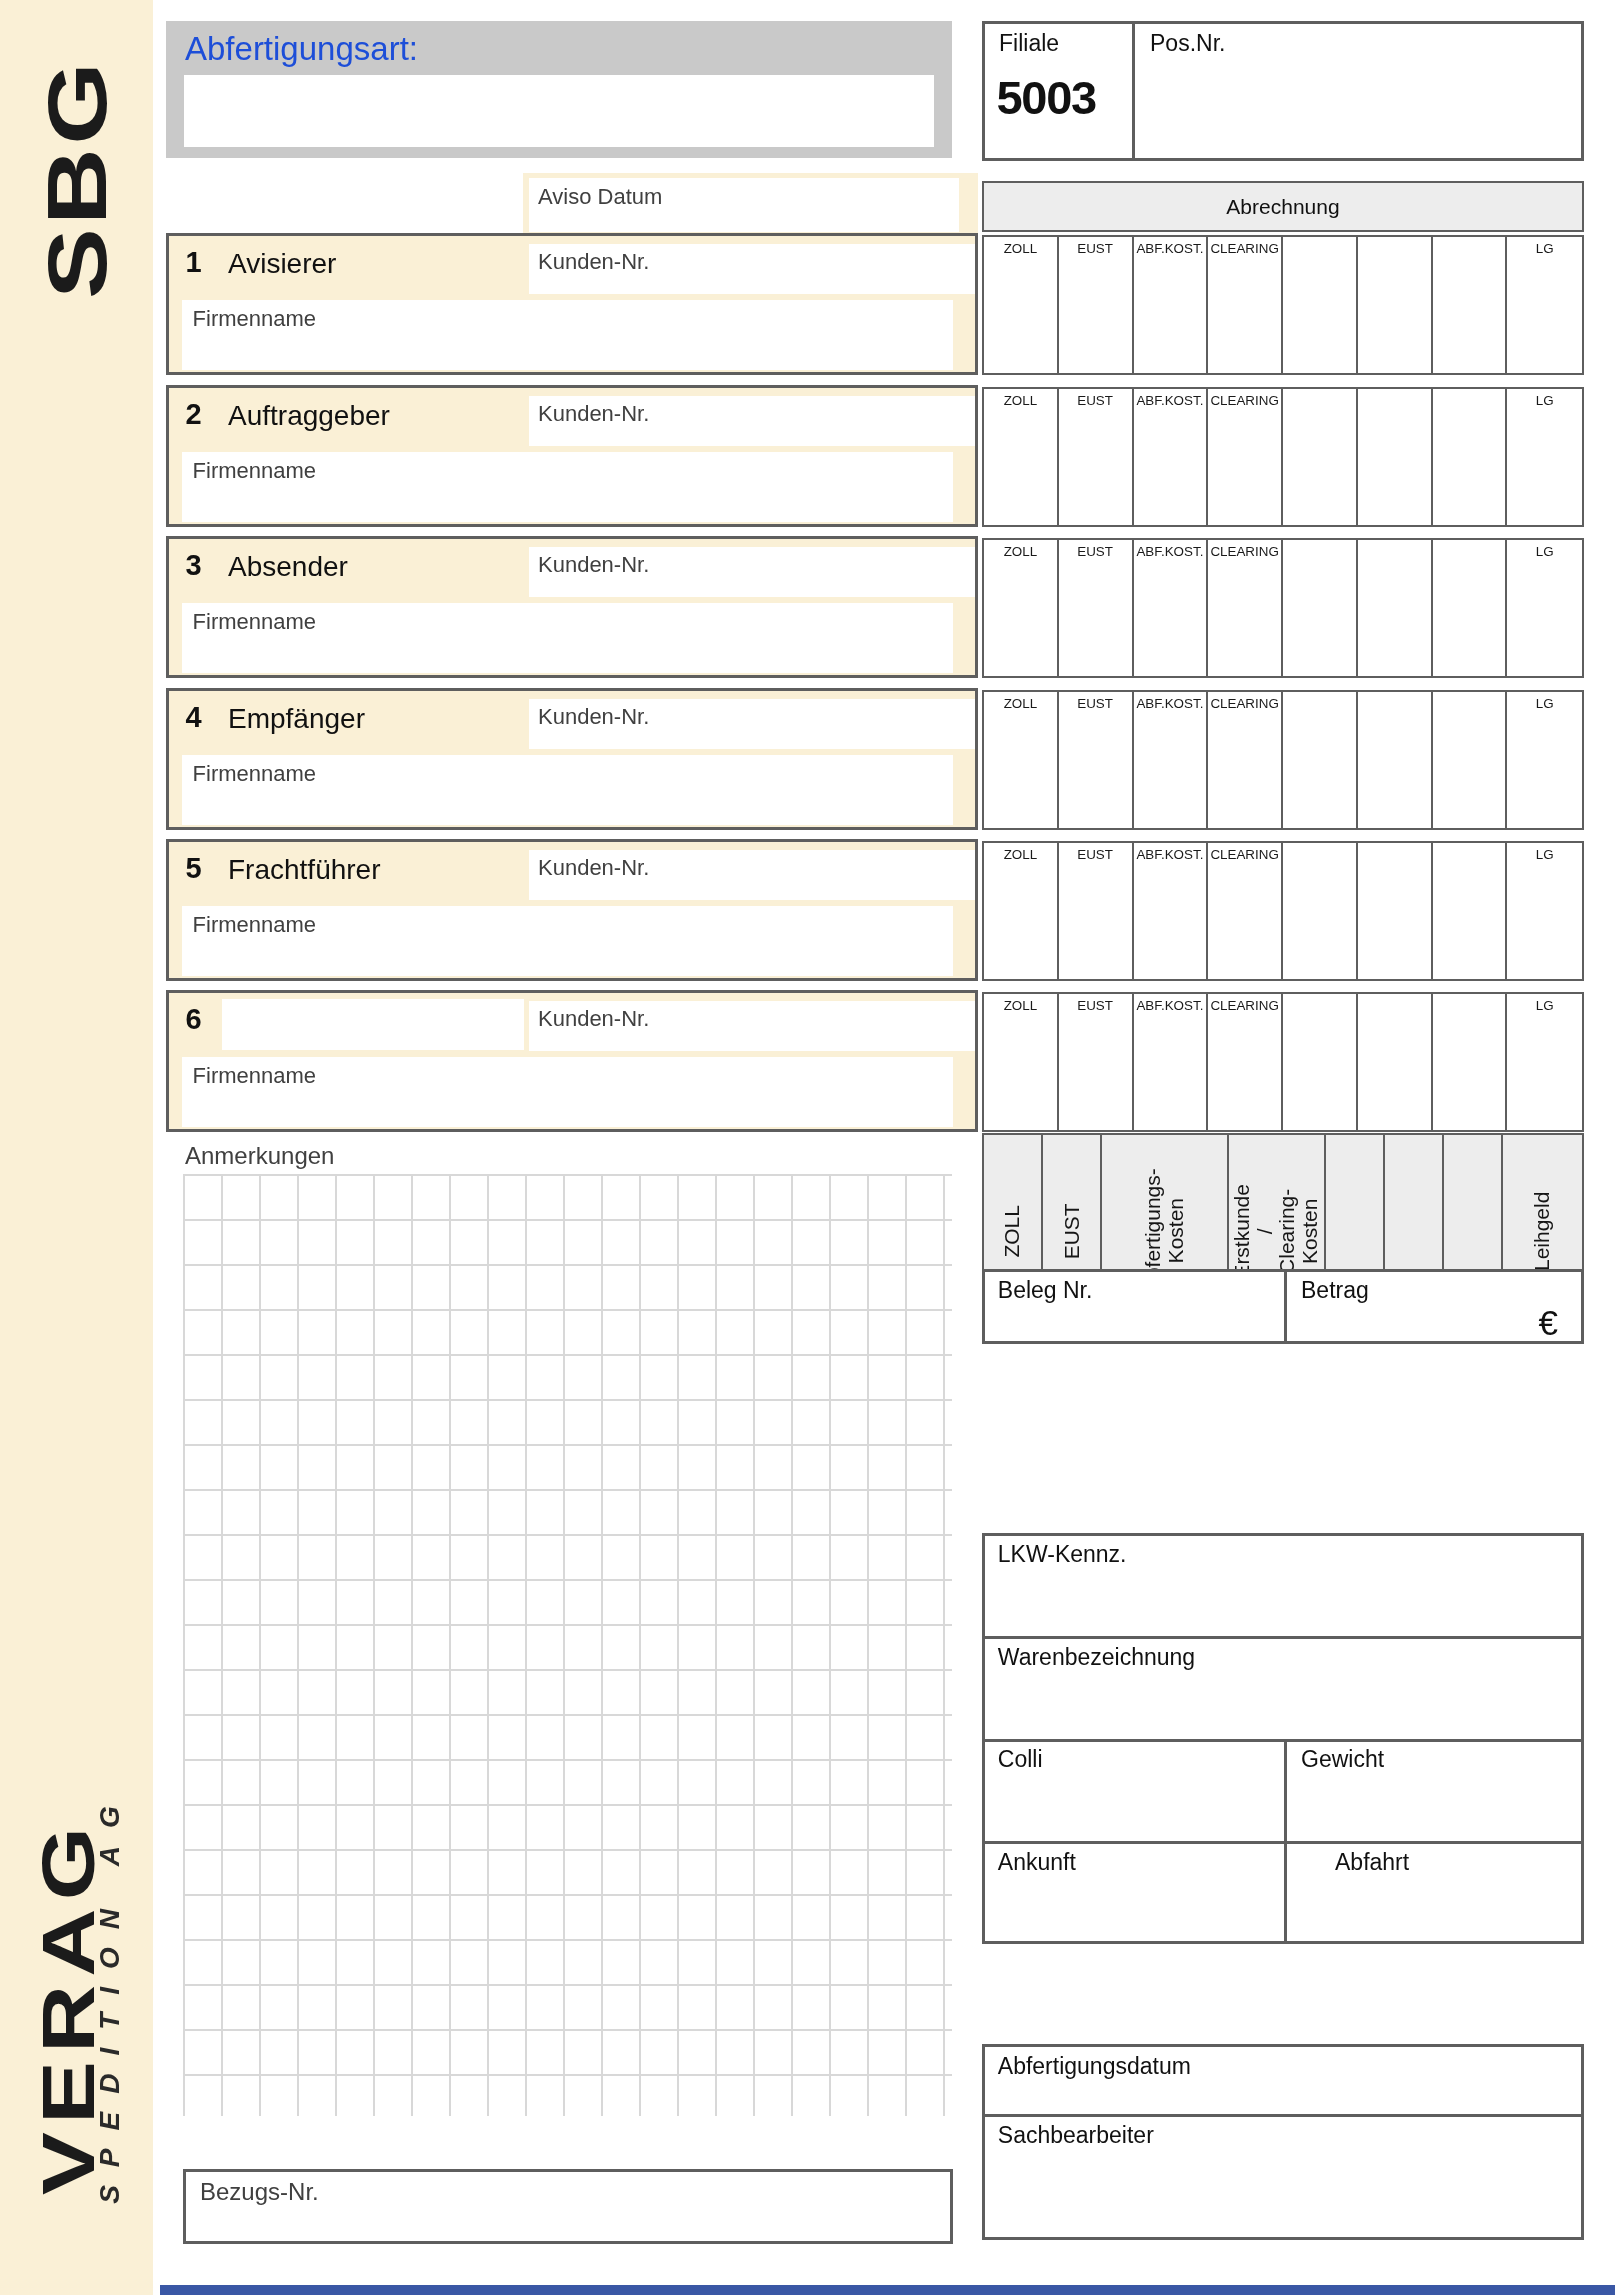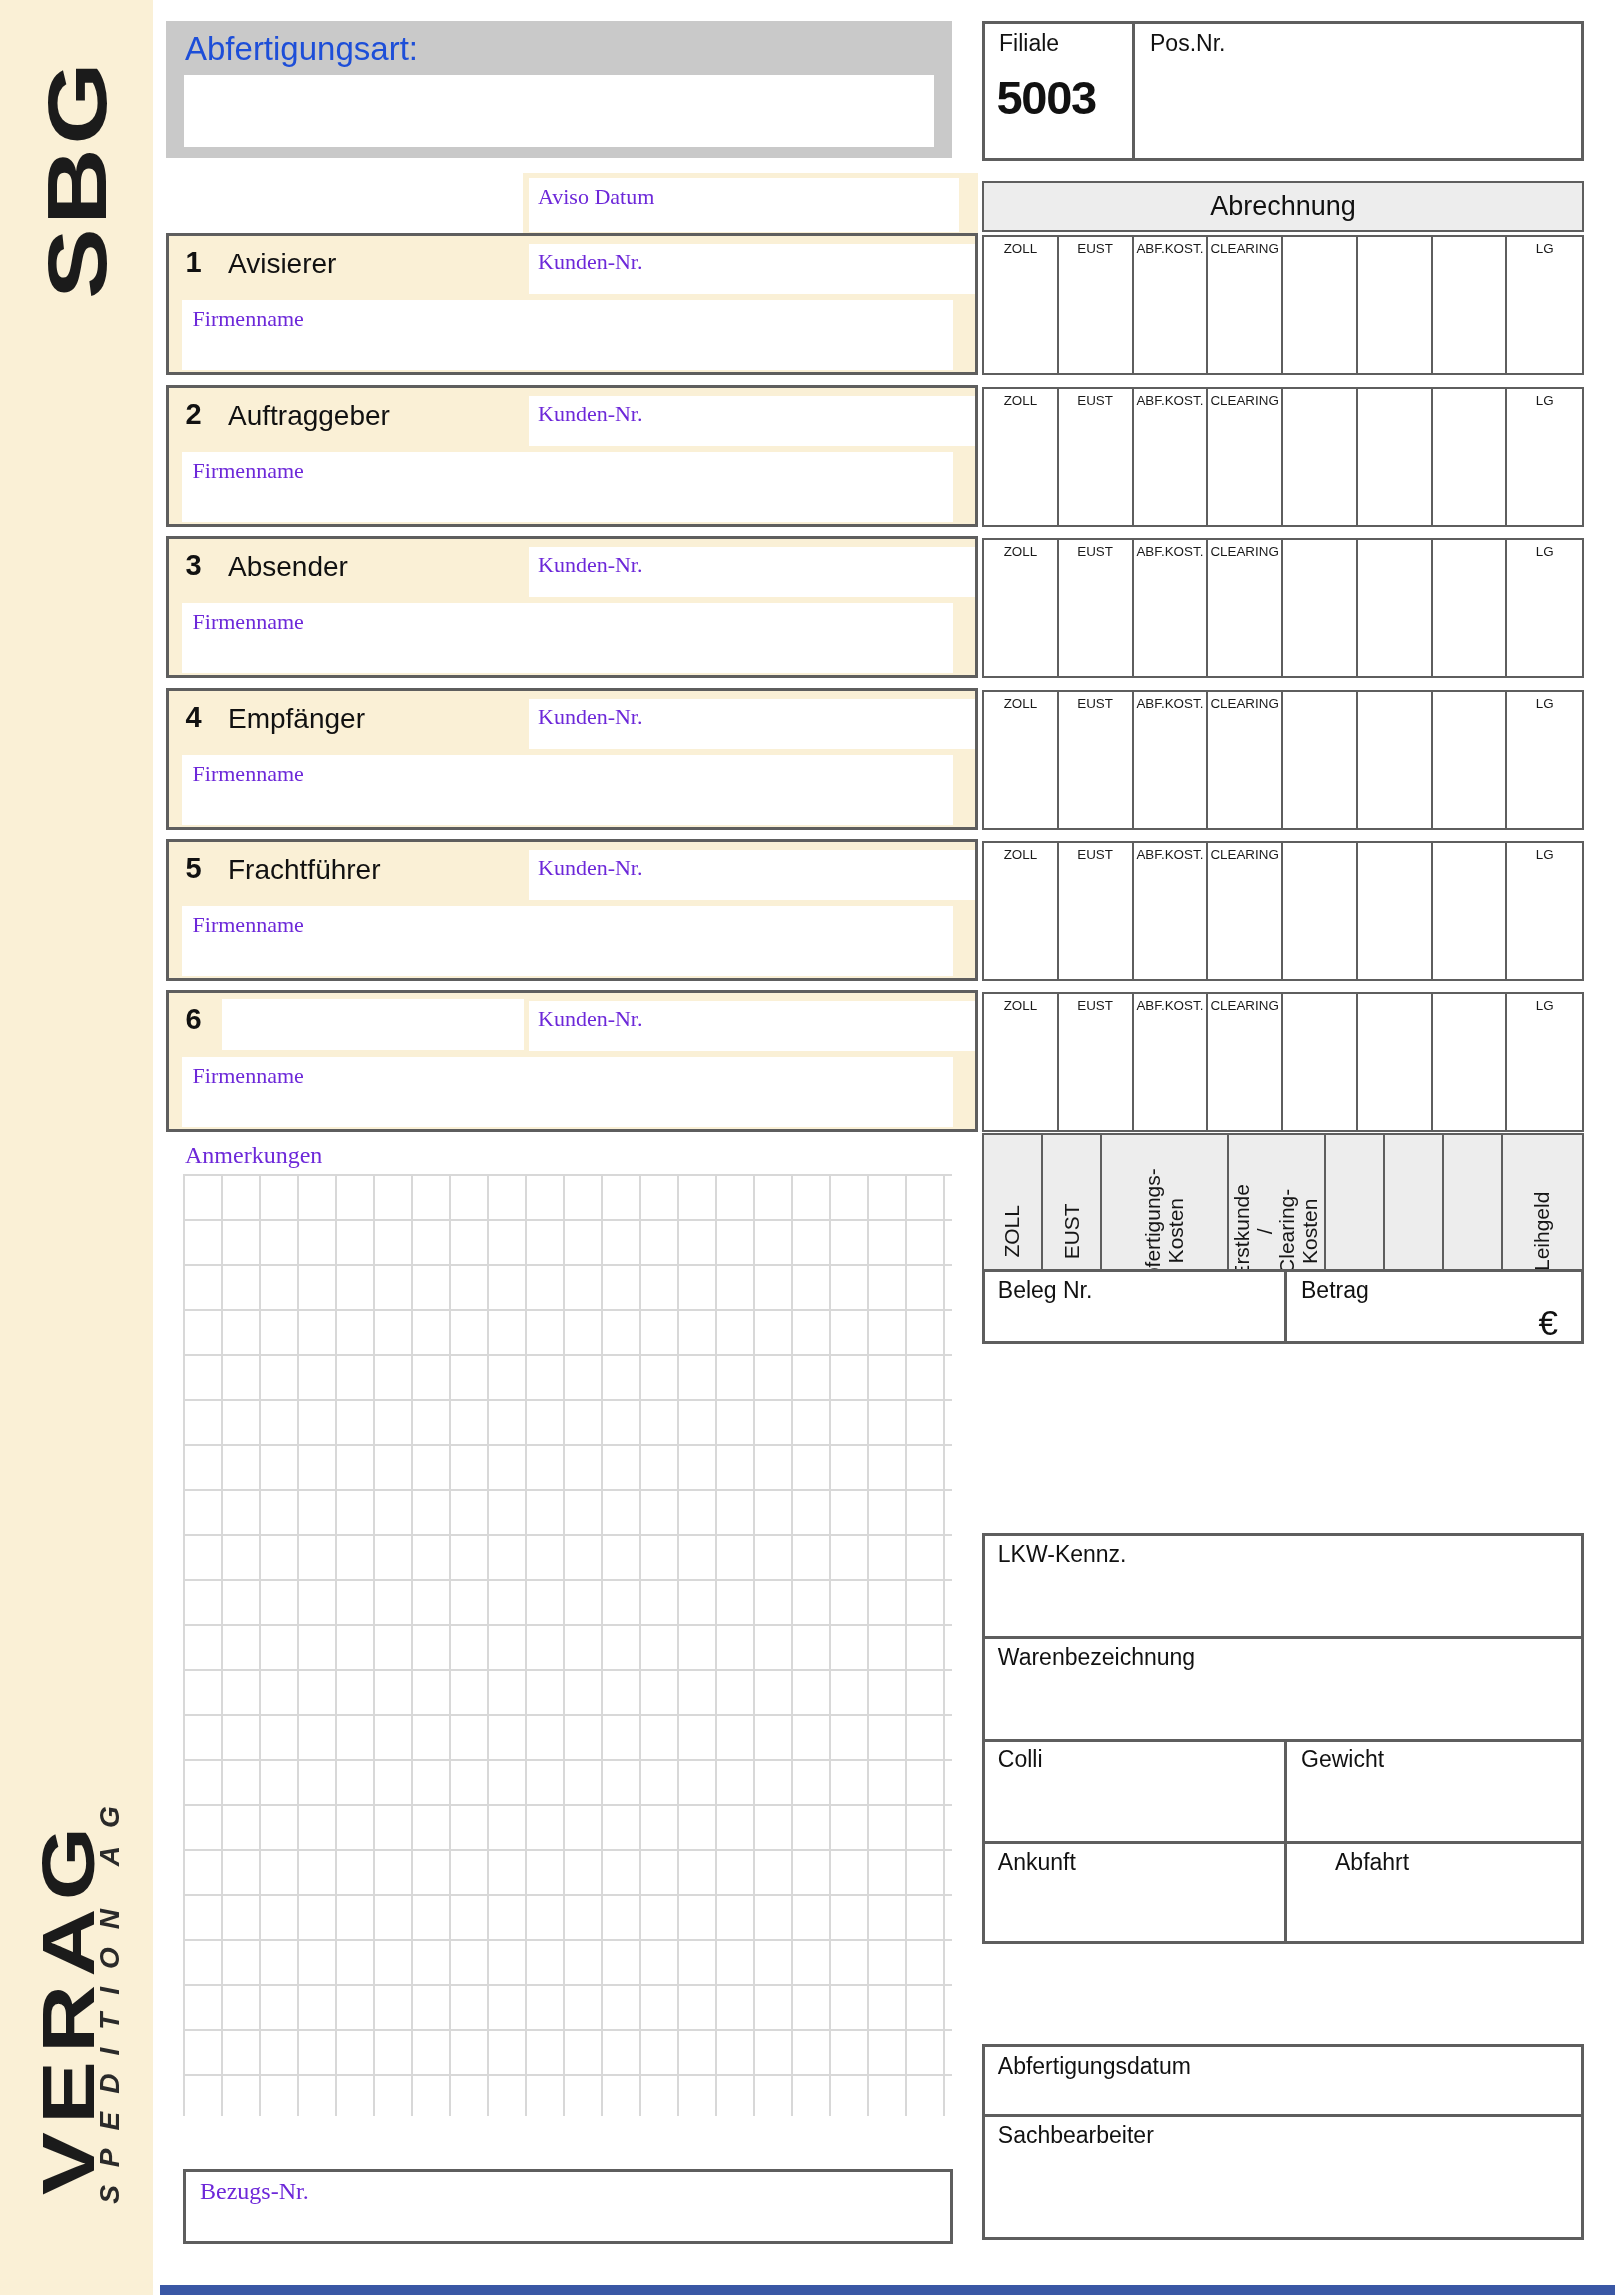--- a/index.html
+++ b/index.html
@@ -13,38 +13,38 @@
             transform:translate(-50%,-50%) rotate(-90deg) scaleX(1.28);}
   .logo-verag{font-size:75px;font-weight:bold;letter-spacing:6.4px;color:#1b1b1b;
             transform:translate(-50%,-50%) rotate(-90deg) scaleX(1.26);}
   .logo-sped{font-size:28px;font-weight:bold;font-style:italic;letter-spacing:18px;color:#2a2a2a;
             transform:translate(-50%,-50%) rotate(-90deg);}
   .a-sbg{left:78px;top:179px;}
   .a-verag{left:68px;top:2007px;}
   .a-sped{left:110px;top:1996px;}
   
   .abs{position:absolute;box-sizing:border-box;}
-  .lbl{font-size:22px;color:#6d28d9;font-family:Liberation Serif, serif;}
+  .lbl{font-size:22px;color:#404040;}
   .bordered{border:3.2px solid #5e5e5e;background:#fff;padding-left:20px;}
   
   .grayhead{left:166px;top:21px;width:786px;height:137px;background:#c9c9c9;}
   .grayhead .cap{position:absolute;left:19px;top:9px;font-size:33px;color:#1d4ed8;}
   .grayhead .inp{position:absolute;left:18px;top:54px;width:750px;height:72px;background:#fff;}
   .filiale{left:982px;top:21px;width:602px;height:140px;}
   .filiale .divider{position:absolute;left:147px;top:0;bottom:0;width:2.6px;background:#5e5e5e;}
   .filiale .fl{position:absolute;left:14px;top:6.4px;font-size:23px;}
   .filiale .fv{position:absolute;left:11.5px;top:46px;font-size:47px;font-weight:bold;letter-spacing:-1.3px;}
   .filiale .pn{position:absolute;left:165px;top:6.4px;font-size:23px;}
   
   .aviso-strip{left:523px;top:173px;width:455px;height:61px;background:#FAF0D6;}
   .aviso-box{left:529px;top:178px;width:430px;height:54px;background:#fff;}
   .aviso-box .lbl{position:absolute;left:9px;top:6.4px;}
   
   .abr-head{left:982px;top:181px;width:602px;height:51px;background:#ededed;border:2.6px solid #5e5e5e;
-            display:flex;align-items:center;justify-content:center;font-size:27px;}
+            display:flex;align-items:center;justify-content:center;font-size:21px;}
   .abr-block{left:982px;width:602px;height:140px;border:2.6px solid #5e5e5e;background:#fff;
              display:grid;grid-template-columns:repeat(8,1fr);}
   .abr-cell{border-right:2.6px solid #5e5e5e;display:flex;justify-content:center;align-items:flex-start;
             padding-top:3.8px;font-size:13.4px;color:#1a1a1a;letter-spacing:0px;}
   .abr-cell:last-child{border-right:none;}
   .abr-foot{left:982px;top:1133px;width:602px;height:196px;border:2.6px solid #5e5e5e;background:#ededed;
             display:grid;grid-template-columns:repeat(8,1fr);}
   .abr-foot .fcell{border-right:2.6px solid #5e5e5e;display:flex;align-items:center;justify-content:center;}
   .abr-foot .fcell:last-child{border-right:none;}
   .abr-foot .rot{transform:rotate(-90deg);white-space:pre-line;text-align:center;

